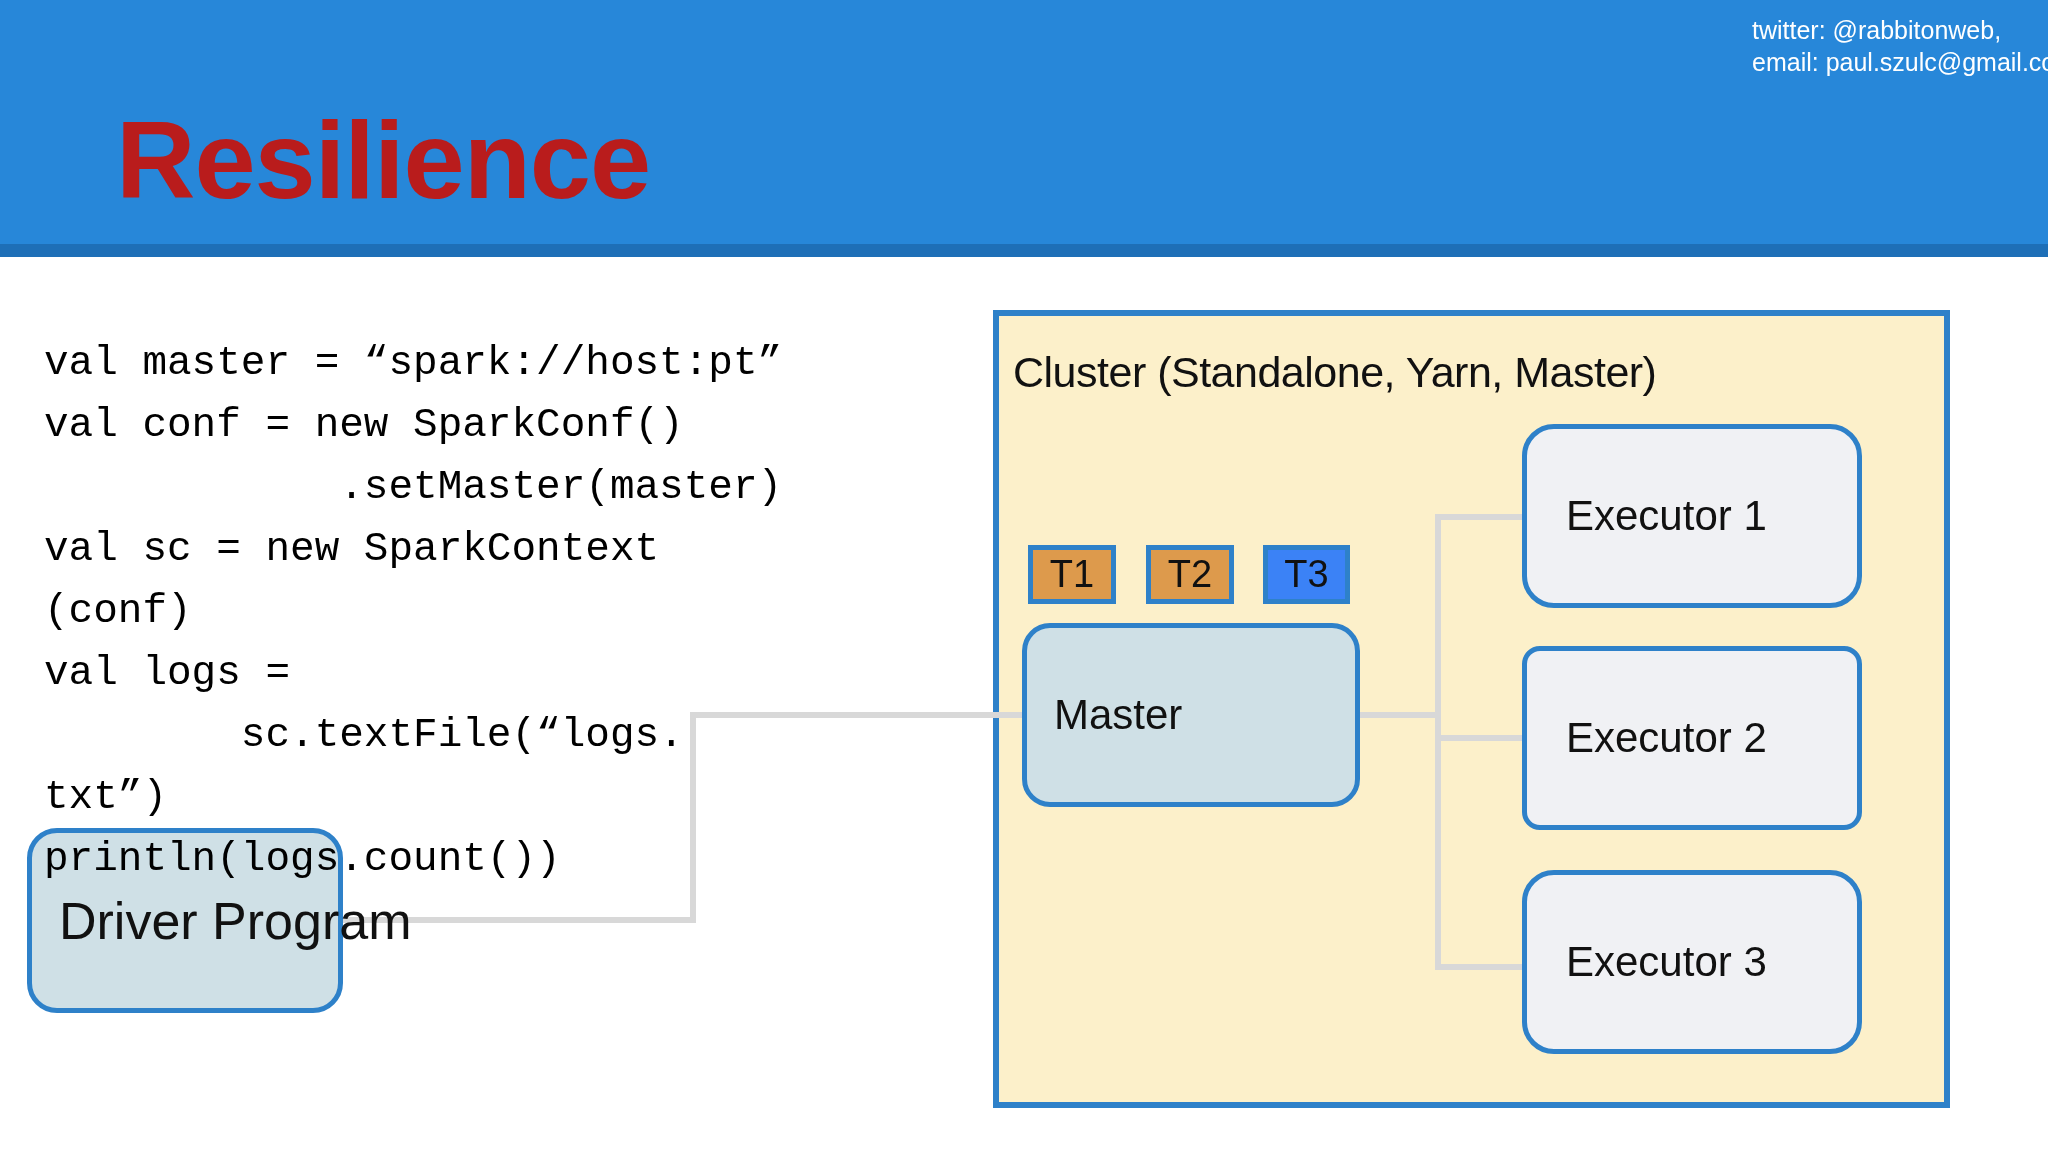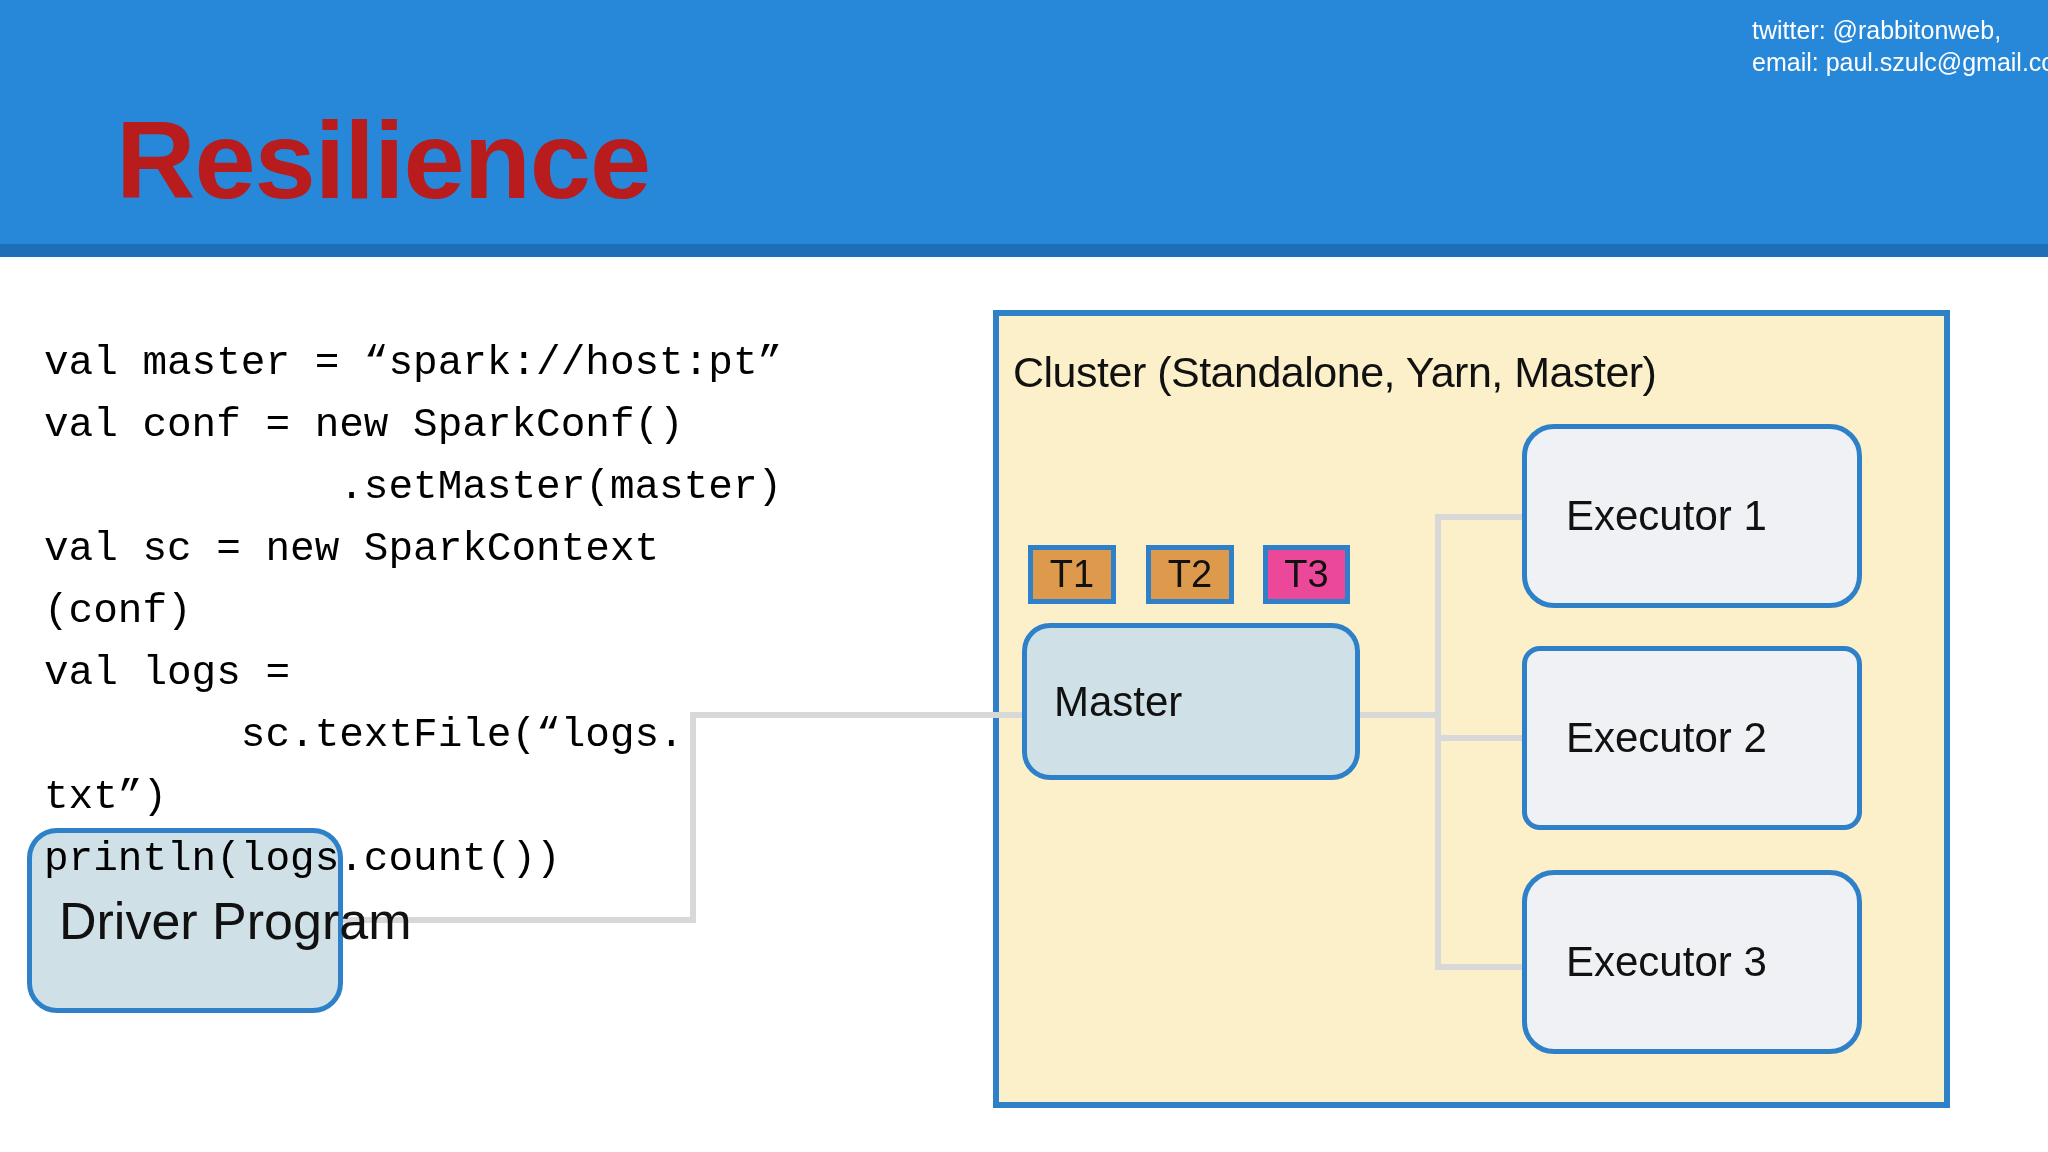--- a/index.html
+++ b/index.html
@@ -52,21 +52,21 @@
   .node {
     position:absolute; z-index:3; box-sizing:border-box;
     border:5px solid var(--blue); display:flex; align-items:center;
     color:#111111; white-space:nowrap;
   }
   .task { justify-content:center; font-size:38px; width:88px; height:59px; top:545px; }
   .t1 { left:1028px; }
   .t2 { left:1146px; }
   .t3 { left:1263px; width:87px; }
   .master {
-    left:1022px; top:623px; width:338px; height:157px;
+    left:1022px; top:623px; width:338px; height:184px;
     border-radius:28px; font-size:42px; padding-left:27px;
   }
   .driver {
     left:27px; top:828px; width:316px; height:185px;
     border-radius:30px; font-size:52px; padding-left:27px;
   }
   .executor {
     left:1522px; width:340px; height:184px;
     border-radius:32px; font-size:42px; padding-left:39px;
   }
@@ -105,21 +105,21 @@
   <div class="line l-stub1"></div>
   <div class="line l-stub2"></div>
   <div class="line l-stub3"></div>
 
   <div class="node task t1" style="background: rgb(221, 154, 76);">
     <span>T1</span>
   </div>
   <div class="node task t2" style="background: rgb(221, 154, 76);">
     <span>T2</span>
   </div>
-  <div class="node task t3" style="background: #ec4899;">
+  <div class="node task t3" style="background: #3b82f6;">
     <span>T3</span>
   </div>
 
   <div class="node master" style="background: rgb(207, 224, 230);">
     <span>Master</span>
   </div>
 
   <div class="node executor e1" style="background: rgb(240, 241, 244);">
     <span>Executor 1</span>
   </div>

